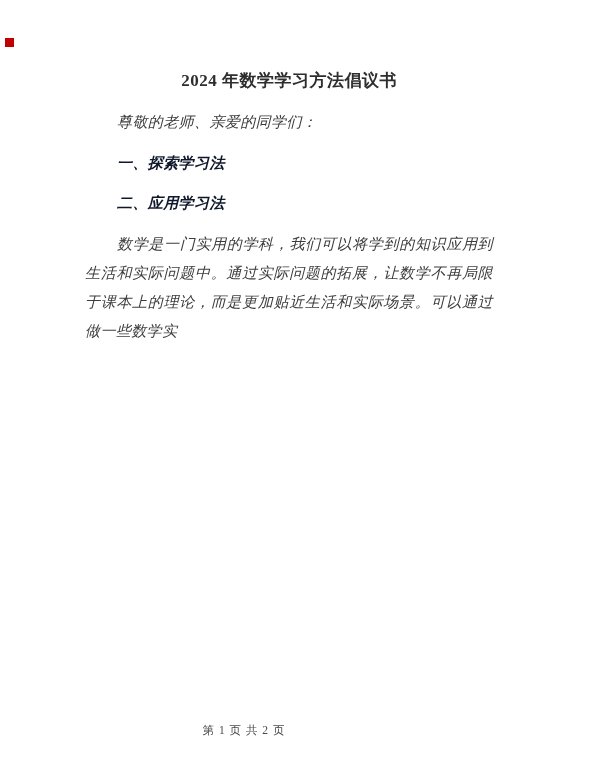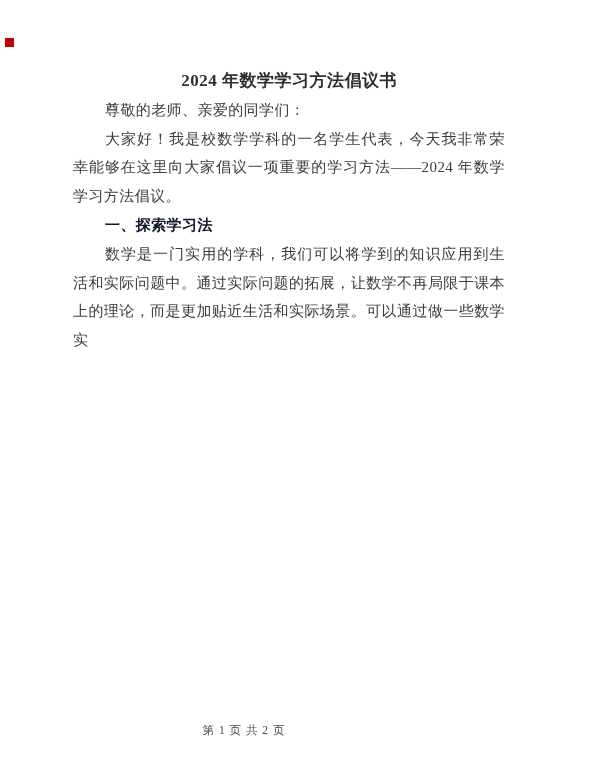--- a/index.html
+++ b/index.html
@@ -32,25 +32,26 @@
   .doc-title {
     margin: 67px 0 0 0;
     font-size: 17px;
     font-weight: bold;
     line-height: 28.8px;
     text-align: center;
     color: #2e2e2e;
     letter-spacing: 0.5px;
   }
   .line {
-    margin: 0;
+    margin: 12px;
     font-size: 15px;
     line-height: 28.8px;
     letter-spacing: 0.4px;
     text-indent: 32px;
+    font-style: italic;
   }
   .para {
     text-align: justify;
   }
   .heading {
     font-weight: bold;
     color: #0f172a;
   }
   .footer {
     position: absolute;
@@ -67,23 +68,23 @@
 </head>
 <body>
 
 <div class="corner-marker"></div>
 
 <div class="doc">
   <h1 class="doc-title">2024 年数学学习方法倡议书</h1>
 
   <p class="line">尊敬的老师、亲爱的同学们：</p>
 
-  <p class="line para">大家好！我是校数学学科的一名学生代表，今天我非常荣幸能够在这里向大家倡议一项重要的学习方法——2024 年数学学习方法倡议。</p>
 
 
   <p class="line heading">一、探索学习法</p>
 
 
+  <p class="line heading">二、应用学习法</p>
 
   <p class="line para">数学是一门实用的学科，我们可以将学到的知识应用到生活和实际问题中。通过实际问题的拓展，让数学不再局限于课本上的理论，而是更加贴近生活和实际场景。可以通过做一些数学实</p>
 </div>
 
 <div class="footer">第 1 页 共 2 页</div>
 
 </body></html>

